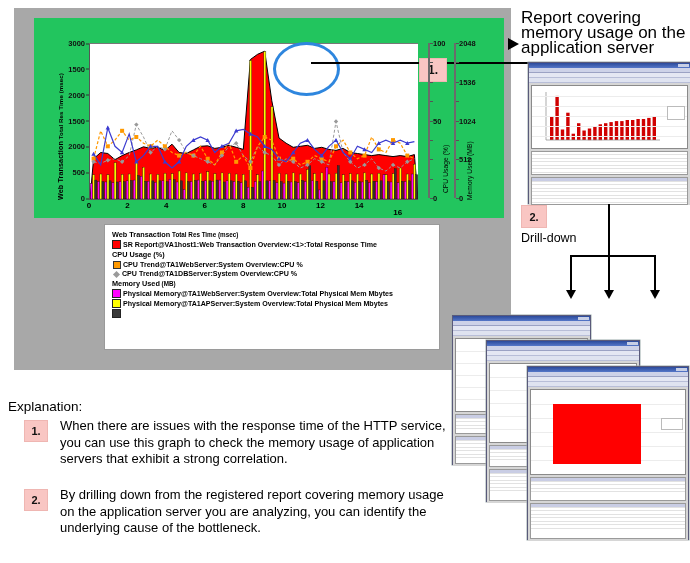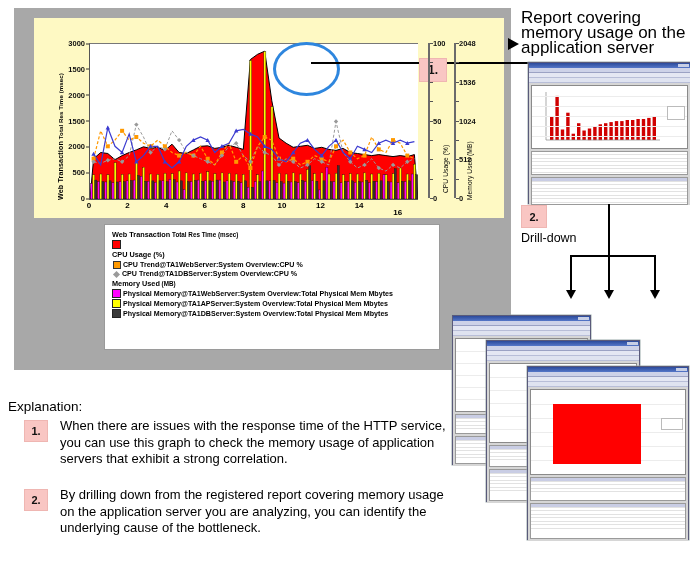--- a/index.html
+++ b/index.html
@@ -4,21 +4,21 @@
 <style>
   html,body{margin:0;padding:0;}
   body{
     width:690px;height:563px;background:#fff;position:relative;overflow:hidden;
     font-family:"Liberation Sans",sans-serif;color:#000;
   }
   .abs{position:absolute;}
 
   
   #gray-panel{left:14px;top:8px;width:497px;height:362px;background:#a8a8a8;}
-  #chart-card{left:34px;top:18px;width:470px;height:200px;background:#fef9c3;}
+  #chart-card{left:34px;top:18px;width:470px;height:200px;background:#22c55e;}
   #legend-card{left:104px;top:224px;width:334px;height:124px;background:#fff;border:1px solid #9a9a9a;}
 
   
   #plot{position:absolute;left:55px;top:25px;width:328px;height:155px;background:#fff;
         border-left:1.5px solid #555;border-top:1.5px solid #777;border-bottom:1.5px solid #555;}
   .ylab{
     position:absolute;transform-origin:0 0;white-space:nowrap;
     font-size:7.2px;font-weight:bold;letter-spacing:.1px;
   }
   #ylab-left{left:22px;top:182px;transform:rotate(-90deg);}
@@ -395,20 +395,21 @@
     </div>
 </div>
 
 <div class="abs" id="arrow-head"></div>
 
 <div class="abs" id="legend-card">
   <div style="padding:5px 3px 0 3px;" id="legend-groups">
       <div class="lg-head"><span>Web Transaction</span><span class="sm"> Total Res Time (msec)</span></div>
       <div class="lg-row">
         <div class="sw" style="background: rgb(255, 0, 0);"></div>
+        <span>SR Report@VA1host1:Web Transaction Overview:&lt;1&gt;:Total Response Time</span>
       </div>
       <div class="lg-head"><span>CPU Usage (%)</span><span class="sm"></span></div>
       <div class="lg-row">
         <div class="mk-sq" style="background: rgb(255, 153, 0);"></div>
         <span>CPU Trend@TA1WebServer:System Overview:CPU %</span>
       </div>
       <div class="lg-row">
         <div class="mk-dia" style="background: rgb(154, 154, 154);"></div>
         <span>CPU Trend@TA1DBServer:System Overview:CPU %</span>
       </div>
@@ -416,21 +417,20 @@
       <div class="lg-row">
         <div class="sw" style="background: rgb(255, 0, 255);"></div>
         <span>Physical Memory@TA1WebServer:System Overview:Total Physical Mem Mbytes</span>
       </div>
       <div class="lg-row">
         <div class="sw" style="background: rgb(255, 255, 0);"></div>
         <span>Physical Memory@TA1APServer:System Overview:Total Physical Mem Mbytes</span>
       </div>
       <div class="lg-row">
         <div class="sw" style="background: rgb(58, 58, 58);"></div>
-        <span>Physical Memory@TA1DBServer:System Overview:Total Physical Mem Mbytes</span>
       </div>
     </div>
 </div>
 
 <div class="abs" id="report-title">Report covering memory usage on the application server</div>
 
 <div class="win" id="report-win">
   <div class="tb">
       <div class="btns"></div>
     </div>

